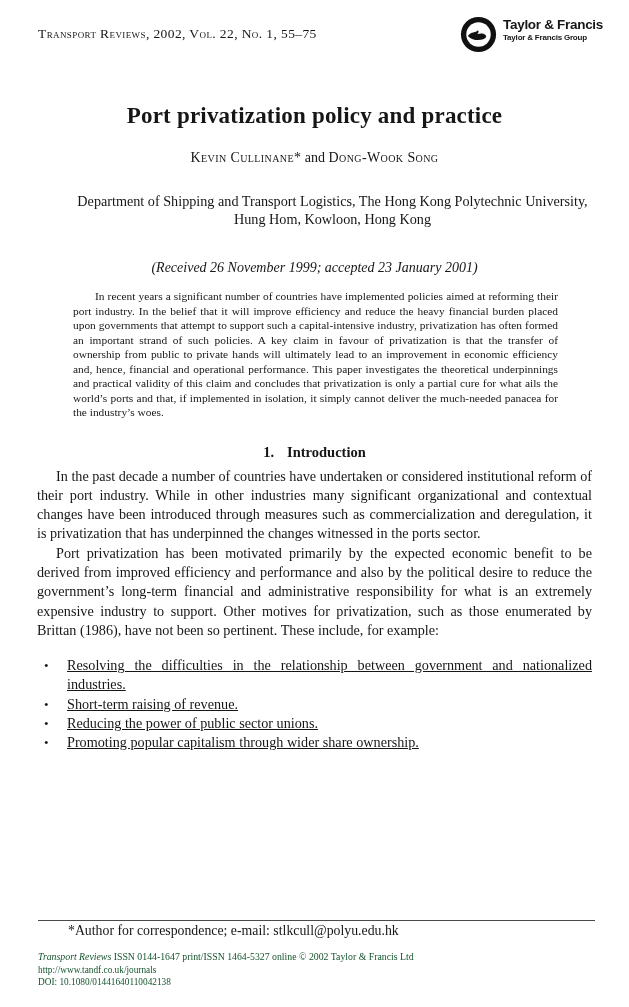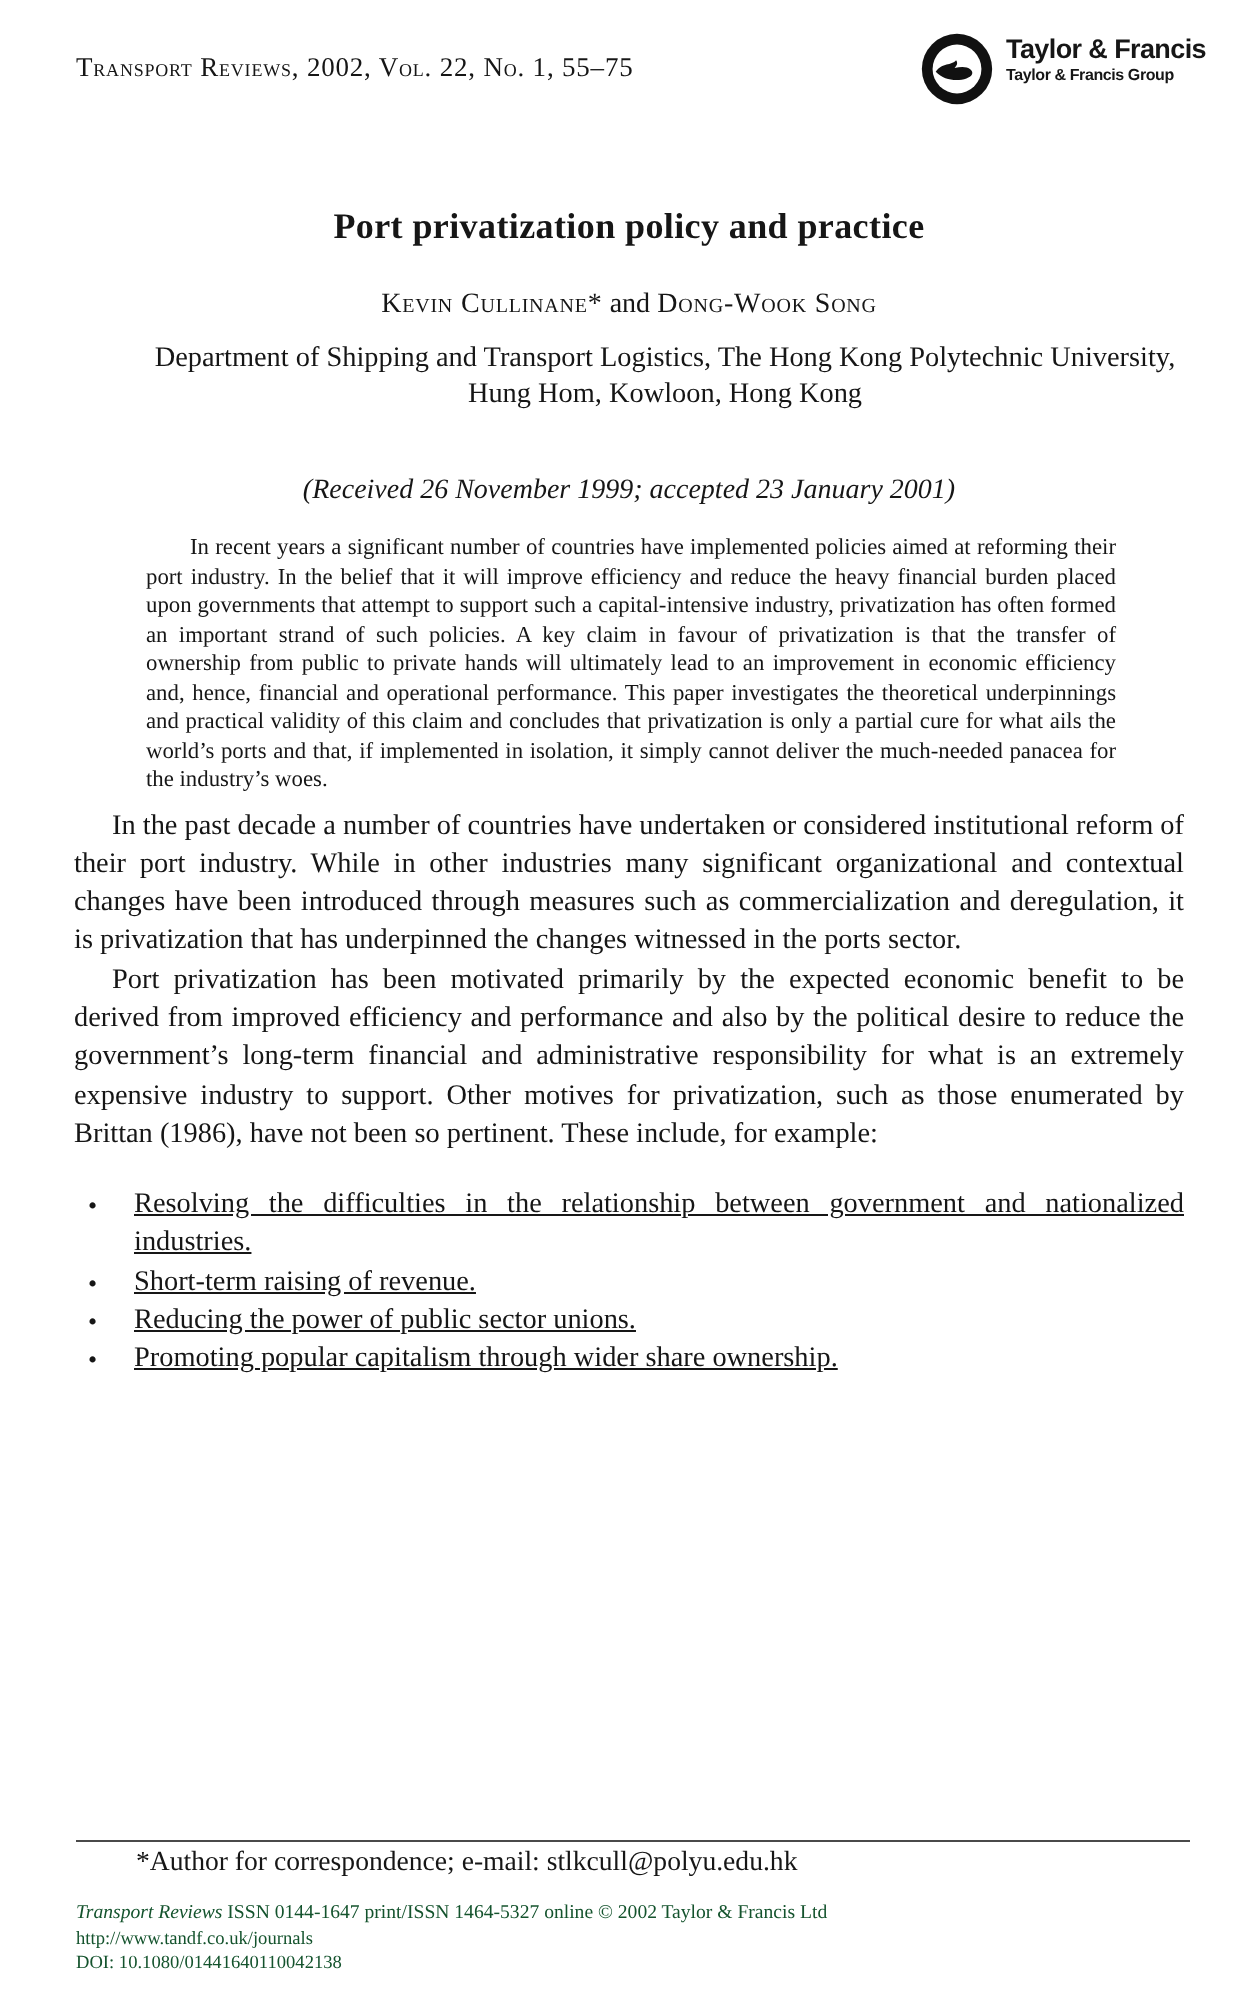--- a/index.html
+++ b/index.html
@@ -42,32 +42,32 @@
     font-weight: bold;
     font-size: 8px;
     letter-spacing: -0.2px;
     display: block;
     margin-top: 2px;
   }
   
   .title {
     margin-top: 50px;
     text-align: center;
-    font-size: 18px;
+    font-size: 23px;
     font-weight: bold;
     letter-spacing: 0.2px;
   }
   .authors {
     margin-top: 21px;
     text-align: center;
     font-size: 14px;
   }
   .sc { font-variant: small-caps; letter-spacing: 0.4px; }
   .affiliation {
-    margin-top: 9px;
+    margin-top: 26px;
     text-align: center;
     font-size: 14.2px;
     line-height: 18px;
     padding-left: 36px;
   }
   .received {
     margin-top: 32px;
     text-align: center;
     font-style: italic;
     font-size: 14px;
@@ -167,20 +167,23 @@
 
   <div class="affiliation">
     <div>Department of Shipping and Transport Logistics, The Hong Kong Polytechnic University,</div>
     <div>Hung Hom, Kowloon, Hong Kong</div>
   </div>
 
   <div class="received">(Received 26 November 1999; accepted 23 January 2001)</div>
 
   <p class="abstract">In recent years a significant number of countries have implemented policies aimed at reforming their port industry. In the belief that it will improve efficiency and reduce the heavy financial burden placed upon governments that attempt to support such a capital-intensive industry, privatization has often formed an important strand of such policies. A key claim in favour of privatization is that the transfer of ownership from public to private hands will ultimately lead to an improvement in economic efficiency and, hence, financial and operational performance. This paper investigates the theoretical underpinnings and practical validity of this claim and concludes that privatization is only a partial cure for what ails the world’s ports and that, if implemented in isolation, it simply cannot deliver the much-needed panacea for the industry’s woes.</p>
 
+  <h2 class="section-heading">
+    <span class="sec-num">1.</span><span>Introduction</span>
+  </h2>
 
   <div class="body-text">
     <p>In the past decade a number of countries have undertaken or considered institutional reform of their port industry. While in other industries many significant organizational and contextual changes have been introduced through measures such as commercialization and deregulation, it is privatization that has underpinned the changes witnessed in the ports sector.</p>
     <p>Port privatization has been motivated primarily by the expected economic benefit to be derived from improved efficiency and performance and also by the political desire to reduce the government’s long-term financial and administrative responsibility for what is an extremely expensive industry to support. Other motives for privatization, such as those enumerated by Brittan (1986), have not been so pertinent. These include, for example:</p>
 
     <ul class="bullets">
       <li>
         <span class="bullet">•</span>
         <span class="bullet-text">Resolving the difficulties in the relationship between government and nationalized industries.</span>
       </li>

